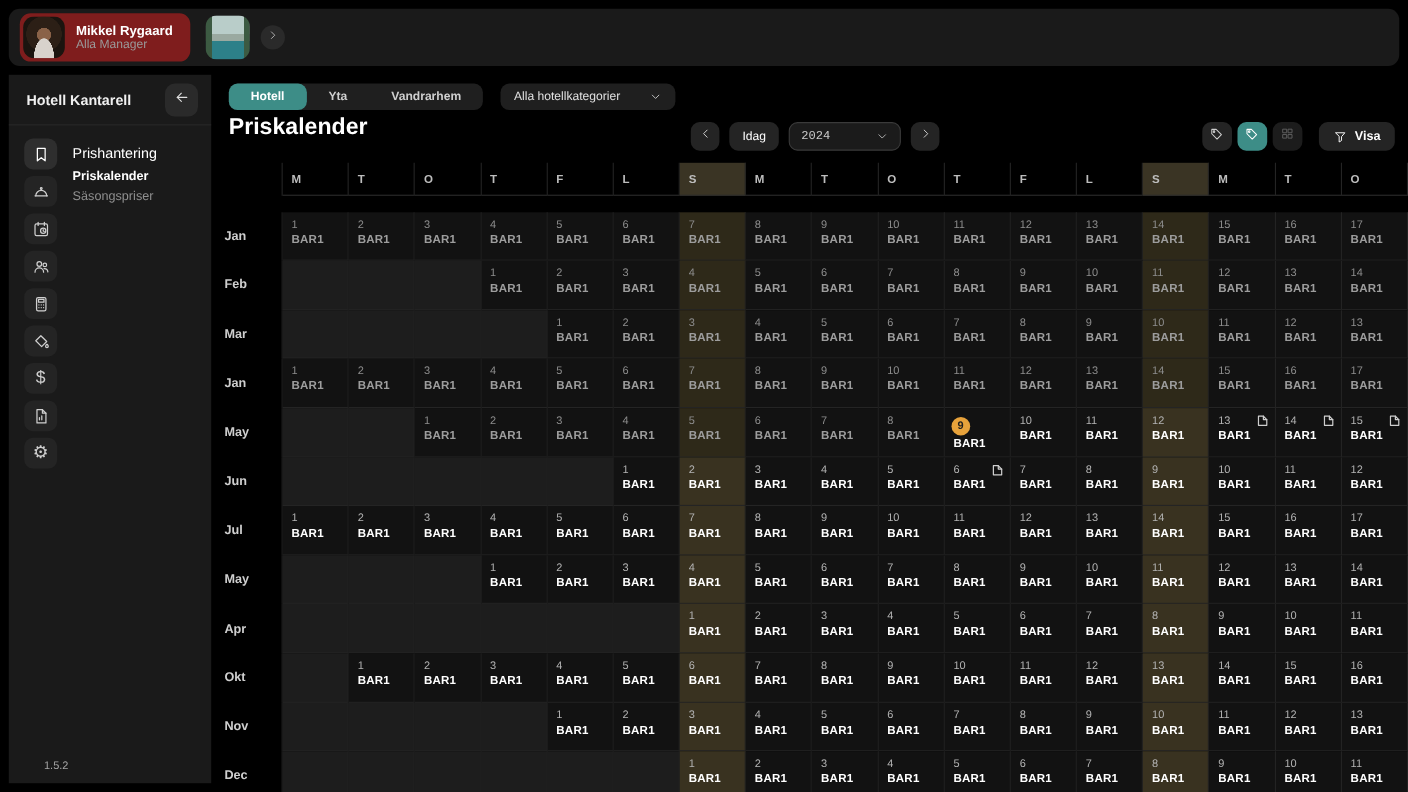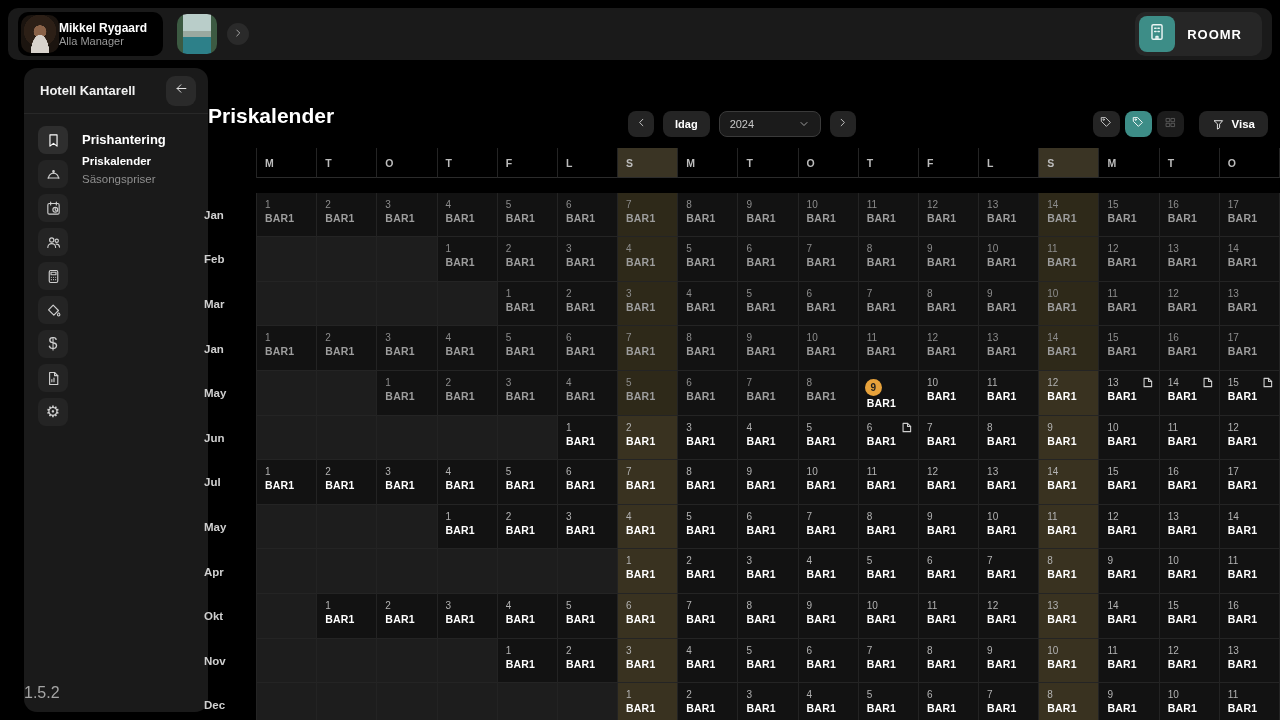--- a/index.html
+++ b/index.html
@@ -1,73 +1,73 @@
 <!DOCTYPE html>
 <html><head>
 <meta charset="utf-8">
 <style>
   * { margin:0; padding:0; box-sizing:border-box; }
   html,body { width:1280px; height:720px; background:#000; overflow:hidden;
               font-family:"Liberation Sans", sans-serif; color:#e6e6e6; }
   .topbar { position:absolute; left:8px; top:8px; width:1264px; height:52px;
             background:#1a1a1a; border-radius:10px; display:flex; align-items:center; padding:0 10px; }
-  .profile { display:flex; align-items:center; background:#000000; border-radius:10px;
+  .profile { display:flex; align-items:center; gap:10px; background:#7f1d1d; border-radius:10px;
              padding:3px 16px 3px 3px; height:44px; }
   .avatar { width:38px; height:38px; border-radius:10px; flex:0 0 auto;
             background: radial-gradient(ellipse at 50% 102%, #d8d2cc 0 34%, transparent 35%),
                         radial-gradient(circle at 50% 44%, #8a6248 0 22%, transparent 23%),
                         radial-gradient(circle at 50% 42%, #2c1f16 0 55%, transparent 56%),
                         #1b140f; }
   .pname { font-size:12px; font-weight:bold; color:#fff; line-height:14px; }
   .prole { font-size:11px; color:#9a9a9a; line-height:13px; }
   .thumb { width:40px; height:40px; border-radius:10px; margin-left:14px; flex:0 0 auto;
            background: linear-gradient(90deg, #3c5a42 0 14%, rgba(0,0,0,0) 14% 86%, #3c5a42 86%),
                        linear-gradient(180deg, #b9cdc9 0 42%, #9aa9a0 42% 58%, #2d8089 58%); }
   .pchev { margin-left:10px; color:#c2c2c2; display:flex; width:22px; height:22px; border-radius:50%;
            background:#2a2a2a; align-items:center; justify-content:center; }
   .brand { margin-left:auto; display:flex; align-items:center; background:#262626; border-radius:10px;
            padding:4px; height:44px; }
   .brandicon { width:36px; height:36px; border-radius:8px; background:#3d8d87; color:#eaf4f3;
                display:flex; align-items:center; justify-content:center; }
   .brandname { font-size:13px; font-weight:bold; color:#fff; letter-spacing:1px; padding:0 16px 0 12px; }
 
   .sidebar { position:absolute; left:8px; top:68px; width:184px; height:644px;
-             background:#1a1a1a; border-radius:13px;margin-left:16px; }
+             background:#1a1a1a; border-radius:0; }
   .sbhead { display:flex; align-items:center; padding:10px 12px 10px 16px; height:46px;
             border-bottom:1px solid #282828; }
   .sbtitle { font-size:13px; font-weight:bold; color:#f0f0f0; }
   .backbtn { margin-left:auto; width:30px; height:30px; border-radius:9px; background:#2a2a2a;
              color:#e0e0e0; display:flex; align-items:center; justify-content:center; cursor:pointer; }
   .rail { position:absolute; left:14px; top:58px; display:flex; flex-direction:column; gap:6px; }
   .railbtn { width:30px; height:28px; border-radius:8px; background:#242424; color:#cfcfcf;
              display:flex; align-items:center; justify-content:center; cursor:pointer; }
   .railbtn.active { background:#2e2e2e; color:#fff; }
   .railbtn .glyph { font-size:16px; line-height:16px; }
   .navtext { position:absolute; left:58px; top:64px; width:120px; }
-  .navsec { font-size:13px; font-weight:bold; color:#fff; margin-bottom:8px; }
+  .navsec { font-size:13px; font-weight:normal; color:#fff; margin-bottom:8px; }
   .navitem { font-size:11.5px; margin-bottom:6px; cursor:pointer; color:#8f8f8f; }
   .navitem.active { color:#fff; font-weight:bold; }
-  .version { position:absolute; left:0; bottom:10px; font-size:16px; color:#a5a5a5; }
+  .version { position:absolute; left:32px; bottom:10px; font-size:10px; color:#a5a5a5; }
 
   .main { position:absolute; left:200px; top:68px; width:1080px; height:652px; }
   .tabrow { position:absolute; left:8px; top:8px; display:flex; align-items:center; }
   .segs { display:flex; background:#1f1f1f; border-radius:8px; height:24px; align-items:center; }
   .seg { font-size:11px; font-weight:bold; color:#cfcfcf; padding:0 20px; height:24px; line-height:24px;
          border-radius:8px; cursor:pointer; }
   .seg.active { background:#3d8d87; color:#fff; }
   .catdrop { margin-left:16px; height:24px; background:#1f1f1f; border-radius:8px; display:flex;
              align-items:center; gap:26px; padding:0 12px; font-size:11px; color:#e0e0e0; cursor:pointer; }
   .title { position:absolute; left:8px; top:36px; font-size:21px; font-weight:bold; color:#fff; }
   .navgroup { position:absolute; left:428px; top:43px; display:flex; align-items:center; gap:9px; height:26px; }
   .sqbtn { width:26px; height:26px; border-radius:8px; background:#242424; color:#d6d6d6;
            display:flex; align-items:center; justify-content:center; cursor:pointer; }
-  .idag { height:26px; border-radius:8px; background:#242424; color:#fff; font-size:11px; font-weight:bold;
+  .idag { height:26px; border-radius:8px; background:#242424; color:#fff; font-size:11px; font-weight:normal;
           padding:0 12px; line-height:26px; cursor:pointer; }
   .yearsel { width:102px; height:26px; border:1px solid #3a3a3a; background:#1b1b1b; border-radius:8px;
-             display:flex; align-items:center; padding:0 10px; font-size:11px; color:#c9c9c9; cursor:pointer; }
+             display:flex; align-items:center; padding:0 10px; font-size:11px; color:#c9c9c9; cursor:pointer;font-family:Liberation Mono, monospace; }
   .yearsel .chev { margin-left:auto; color:#bdbdbd; display:flex; }
   .rightctl { position:absolute; right:12px; top:43px; display:flex; align-items:center; gap:5px; }
   .tgl { width:27px; height:26px; border-radius:8px; background:#242424; color:#cfcfcf;
          display:flex; align-items:center; justify-content:center; cursor:pointer; }
   .tgl.active { background:#3d8d87; color:#fff; }
   .tgl.dim { background:#1c1c1c; color:#5f5f5f; }
   .visa { margin-left:10px; height:26px; border-radius:8px; background:#242424; color:#fff;
           display:flex; align-items:center; gap:7px; padding:0 13px; font-size:11.5px; font-weight:bold; cursor:pointer; }
 
   .grid { position:absolute; left:0; top:80px; width:1080px;
@@ -103,29 +103,20 @@
       <div class="pname">Mikkel Rygaard</div>
       <div class="prole">Alla Manager</div>
     </div>
   </div>
   <div class="thumb"></div>
   <div class="pchev">
       <span><svg width="12" height="12" viewBox="0 0 24 24" fill="none" stroke="currentColor" stroke-width="1.6" stroke-linecap="round" stroke-linejoin="round">
           <path d="M9.5 6l6 6-6 6"></path>
         </svg></span>
     </div>
-  <div class="brand">
-    <div class="brandicon">
-        <span><svg width="22" height="22" viewBox="0 0 24 24" fill="none" stroke="currentColor" stroke-width="1.6" stroke-linecap="round" stroke-linejoin="round">
-            <rect x="6.5" y="4" width="11" height="16" rx="1.5"></rect>
-            <path d="M9.5 8h1.5M13 8h1.5M9.5 11.5h1.5M13 11.5h1.5M11 20v-3h2v3"></path>
-          </svg></span>
-      </div>
-    <div class="brandname">ROOMR</div>
-  </div>
 </div>
 
 <div class="sidebar">
   <div class="sbhead">
     <div class="sbtitle">Hotell Kantarell</div>
     <div class="backbtn">
         <span><svg width="15" height="15" viewBox="0 0 24 24" fill="none" stroke="currentColor" stroke-width="1.6" stroke-linecap="round" stroke-linejoin="round">
             <path d="M19 12H5"></path>
             <path d="M11 6l-6 6 6 6"></path>
           </svg></span>
@@ -208,20 +199,35 @@
     </div>
   <div class="navtext">
     <div class="navsec">Prishantering</div>
     <div class="navitem active">Priskalender</div>
     <div class="navitem">Säsongspriser</div>
   </div>
   <div class="version">1.5.2</div>
 </div>
 
 <div class="main">
+  <div class="tabrow">
+    <div class="segs">
+      <div class="seg active">Hotell</div>
+      <div class="seg">Yta</div>
+      <div class="seg">Vandrarhem</div>
+    </div>
+    <div class="catdrop">
+      <span>Alla hotellkategorier</span>
+      <span style="display:flex;color:#cfcfcf;">
+          <svg width="12" height="12" viewBox="0 0 24 24" fill="none" stroke="currentColor" stroke-width="1.6" stroke-linecap="round" stroke-linejoin="round">
+            <path d="M6 9l6 6 6-6"></path>
+          </svg>
+        </span>
+    </div>
+  </div>
 
   <div class="title">Priskalender</div>
 
   <div class="navgroup">
     <div class="sqbtn">
         <span><svg width="13" height="13" viewBox="0 0 24 24" fill="none" stroke="currentColor" stroke-width="1.6" stroke-linecap="round" stroke-linejoin="round">
             <path d="M14.5 6l-6 6 6 6"></path>
           </svg></span>
       </div>
     <div class="idag">Idag</div>

